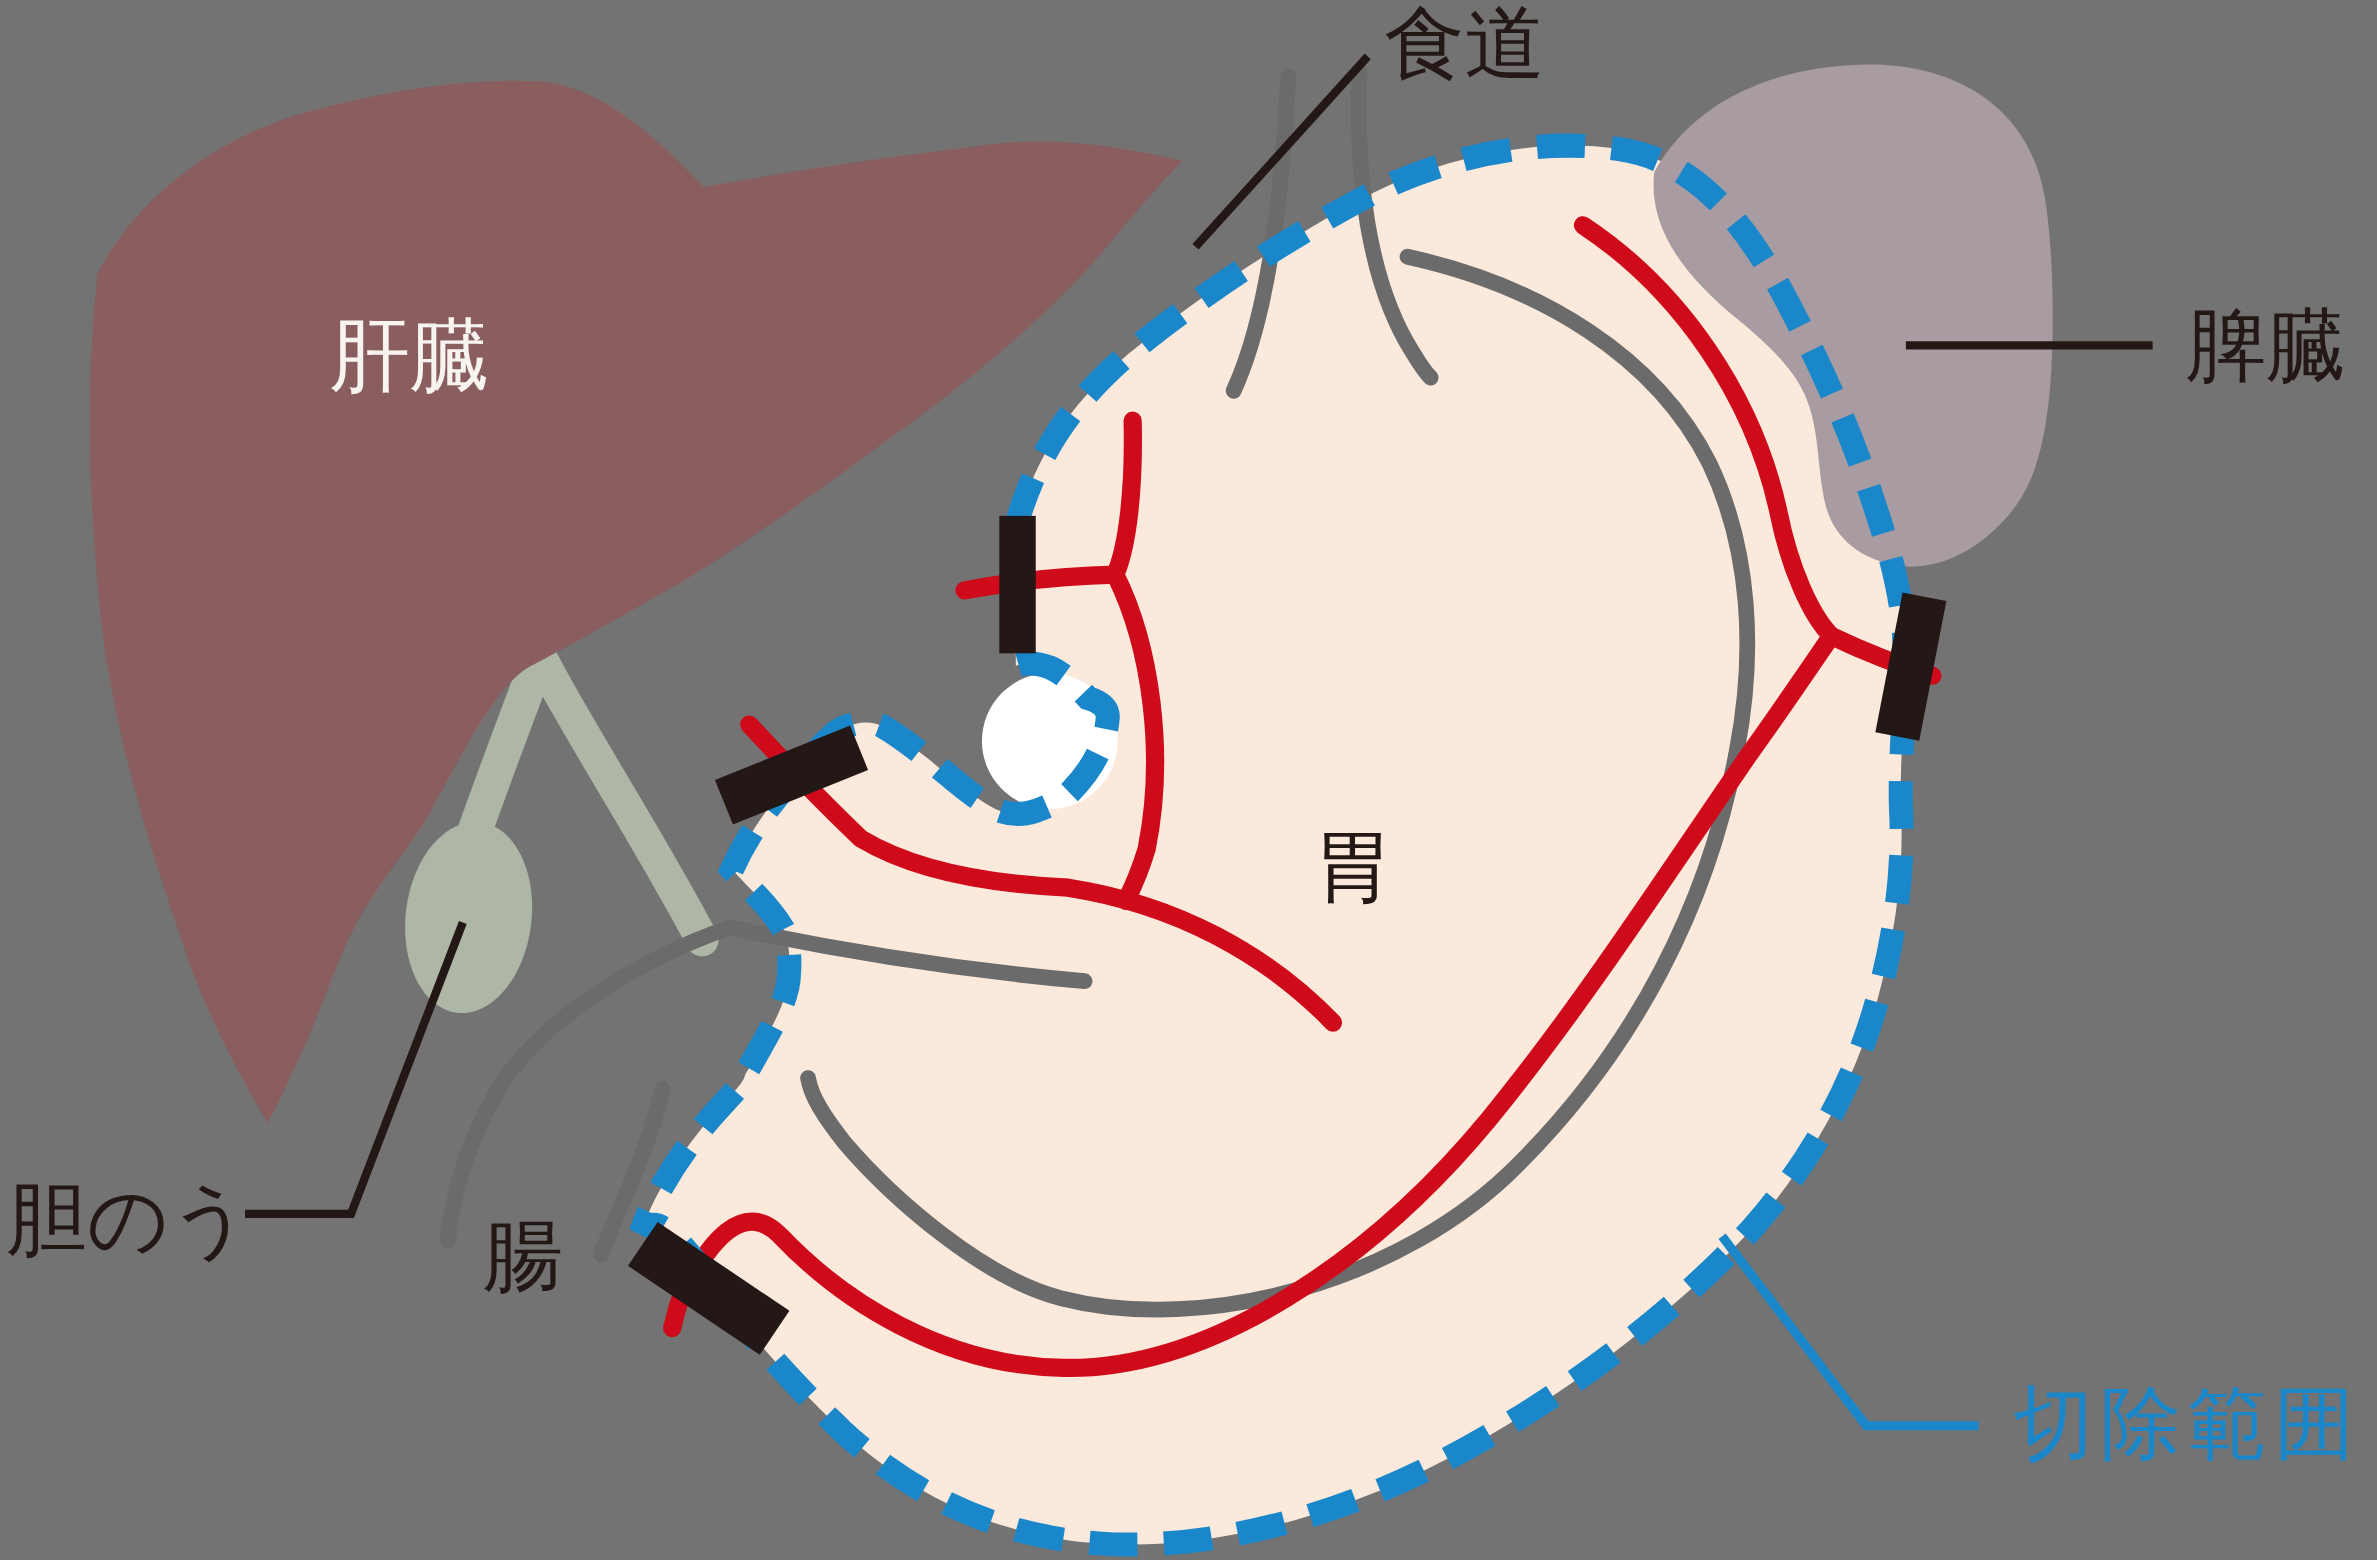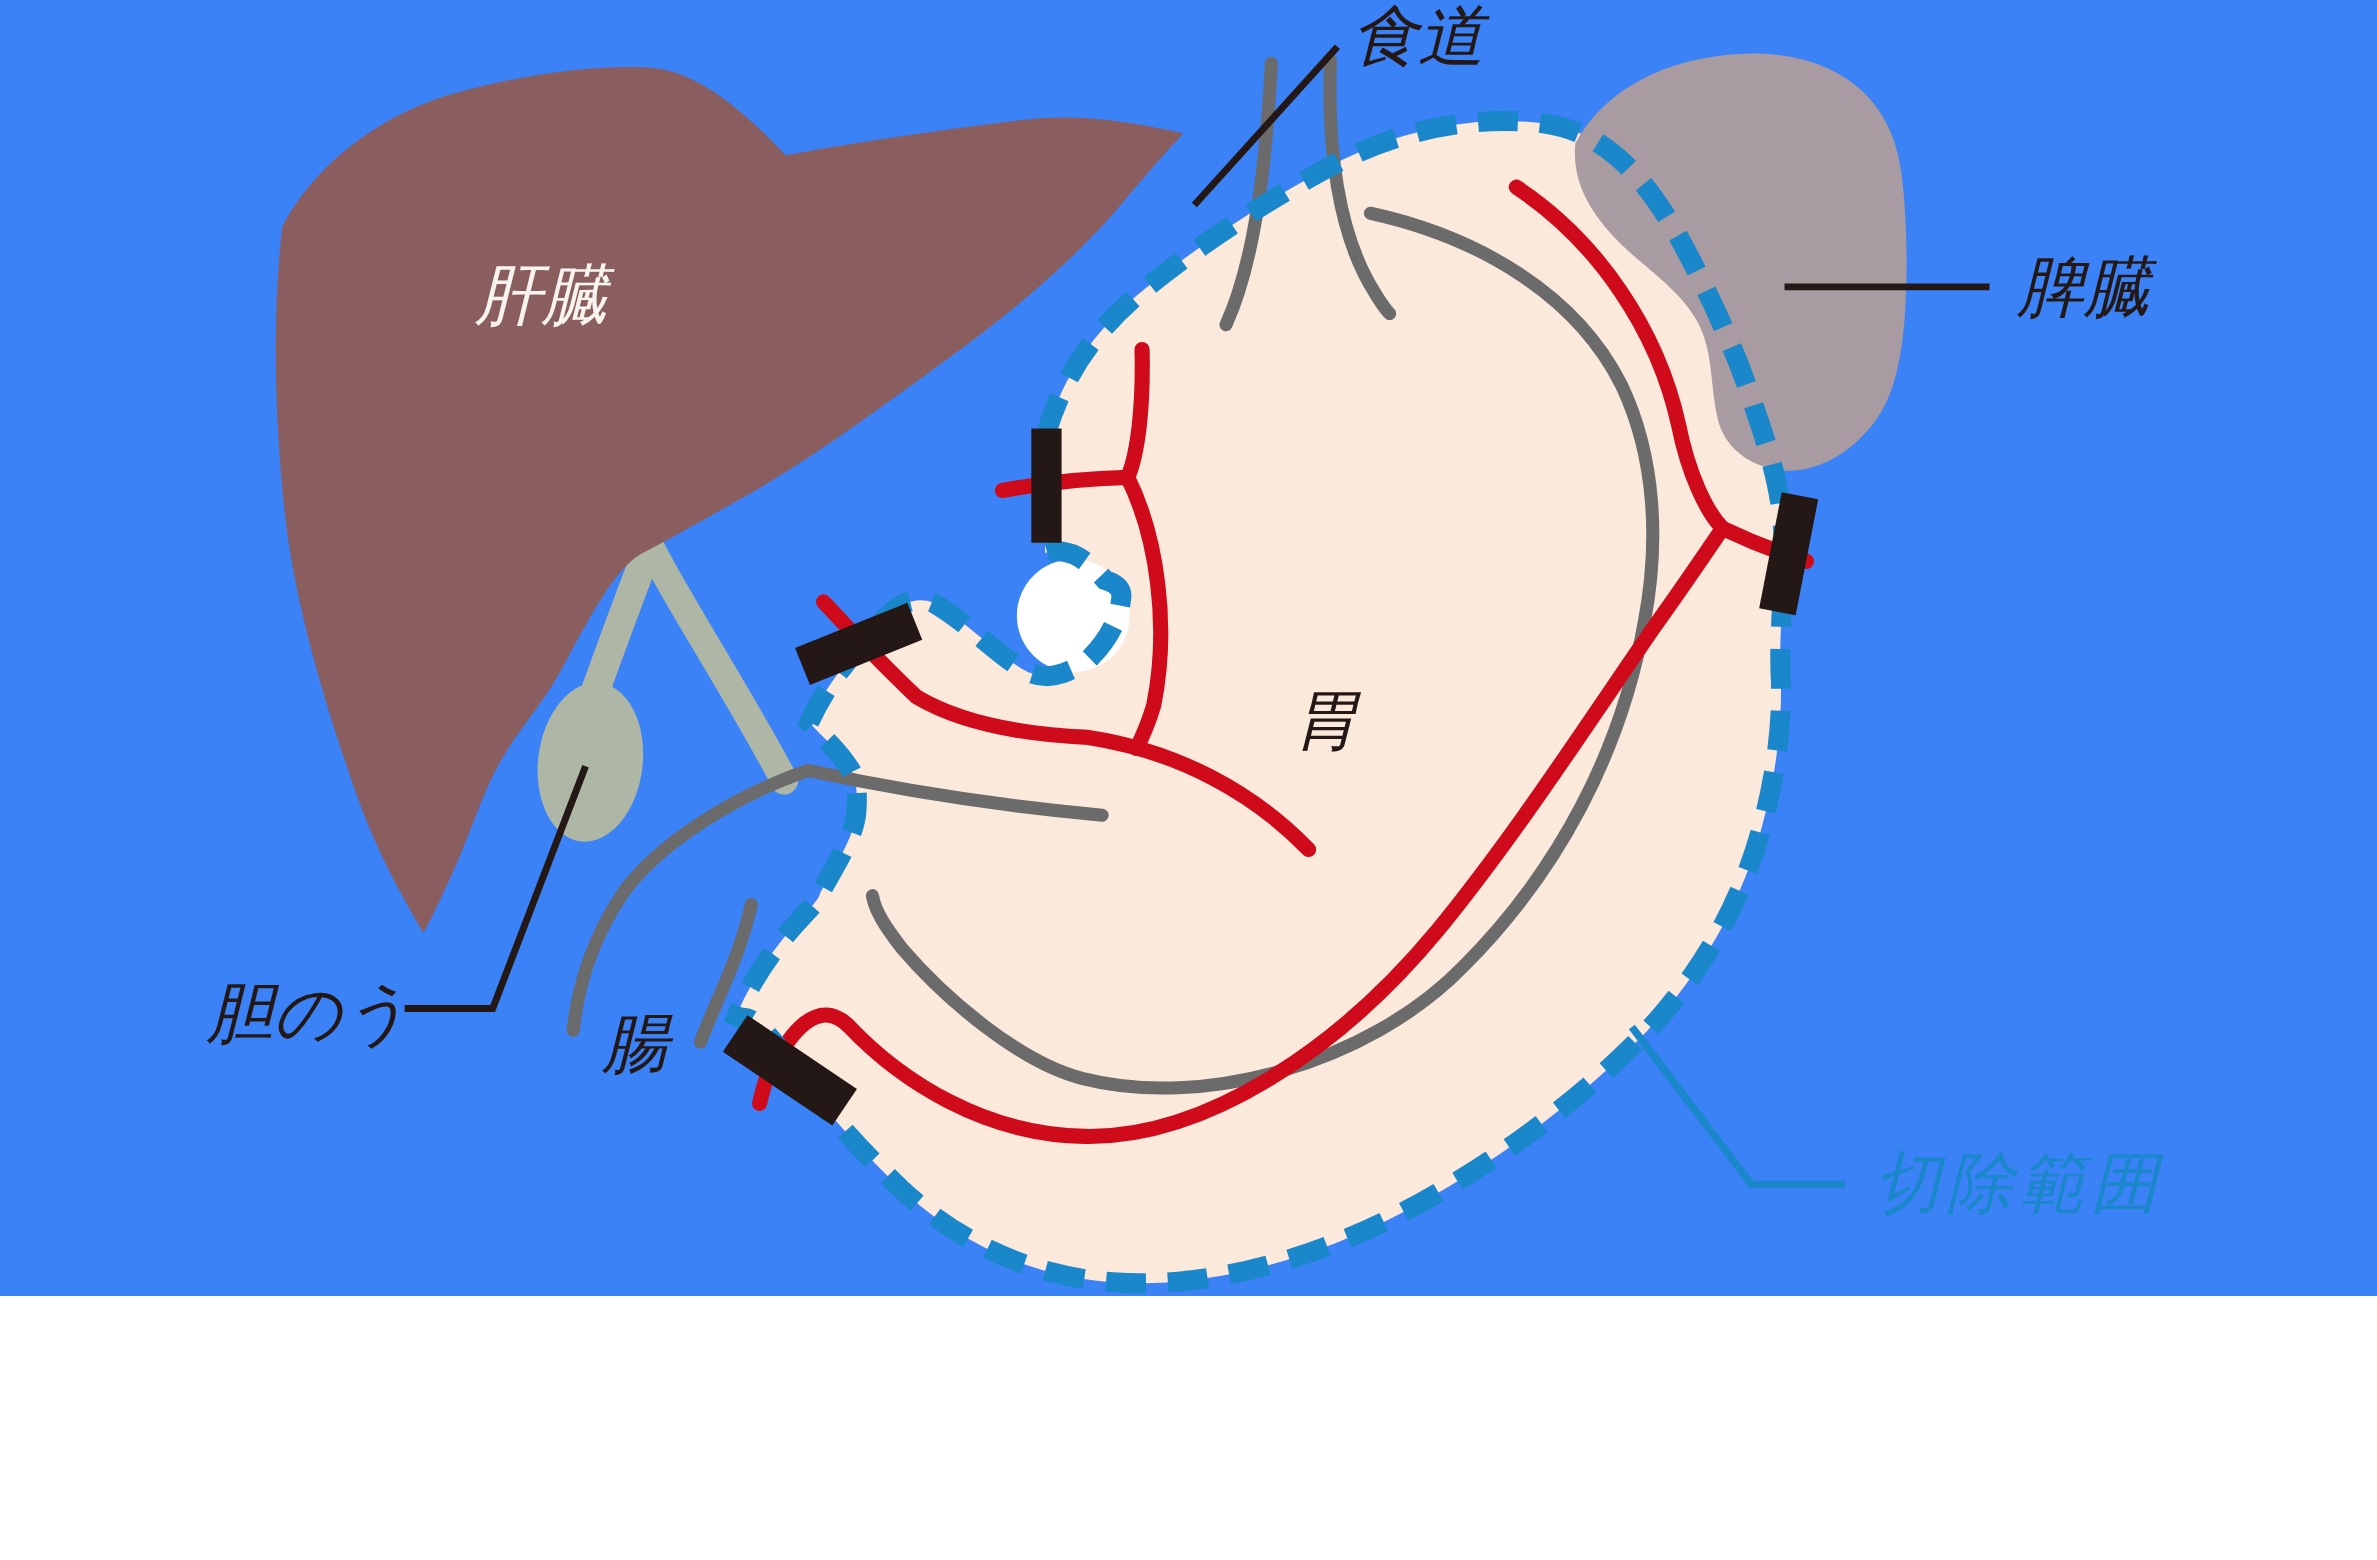--- a/index.html
+++ b/index.html
@@ -1,16 +1,16 @@
 <!DOCTYPE html>
 <html style="font-size:13.2px"><head>
 <meta charset="utf-8">
 <style>
   html,body{margin:0;padding:0;background:#ffffff;}
-  .stage{width:2377px;height:1296px;position:relative;background:#3b82f6;overflow:hidden;font-style:italic;}
+  .stage{width:2377px;height:1560px;position:relative;background:#737373;overflow:hidden;}
   svg{display:block;width:100%;height:100%;}
   text{font-family:"Liberation Sans","DejaVu Sans",sans-serif;font-weight:500;}
   .lbl{font-size:97px;fill:#231815;}
   .lbl-white{font-size:97px;fill:#f7f3ef;}
   .lbl-blue{font-size:97px;fill:#1b87cb;letter-spacing:8px;}
 </style>
 </head>
 <body>
 
 <div class="stage">

